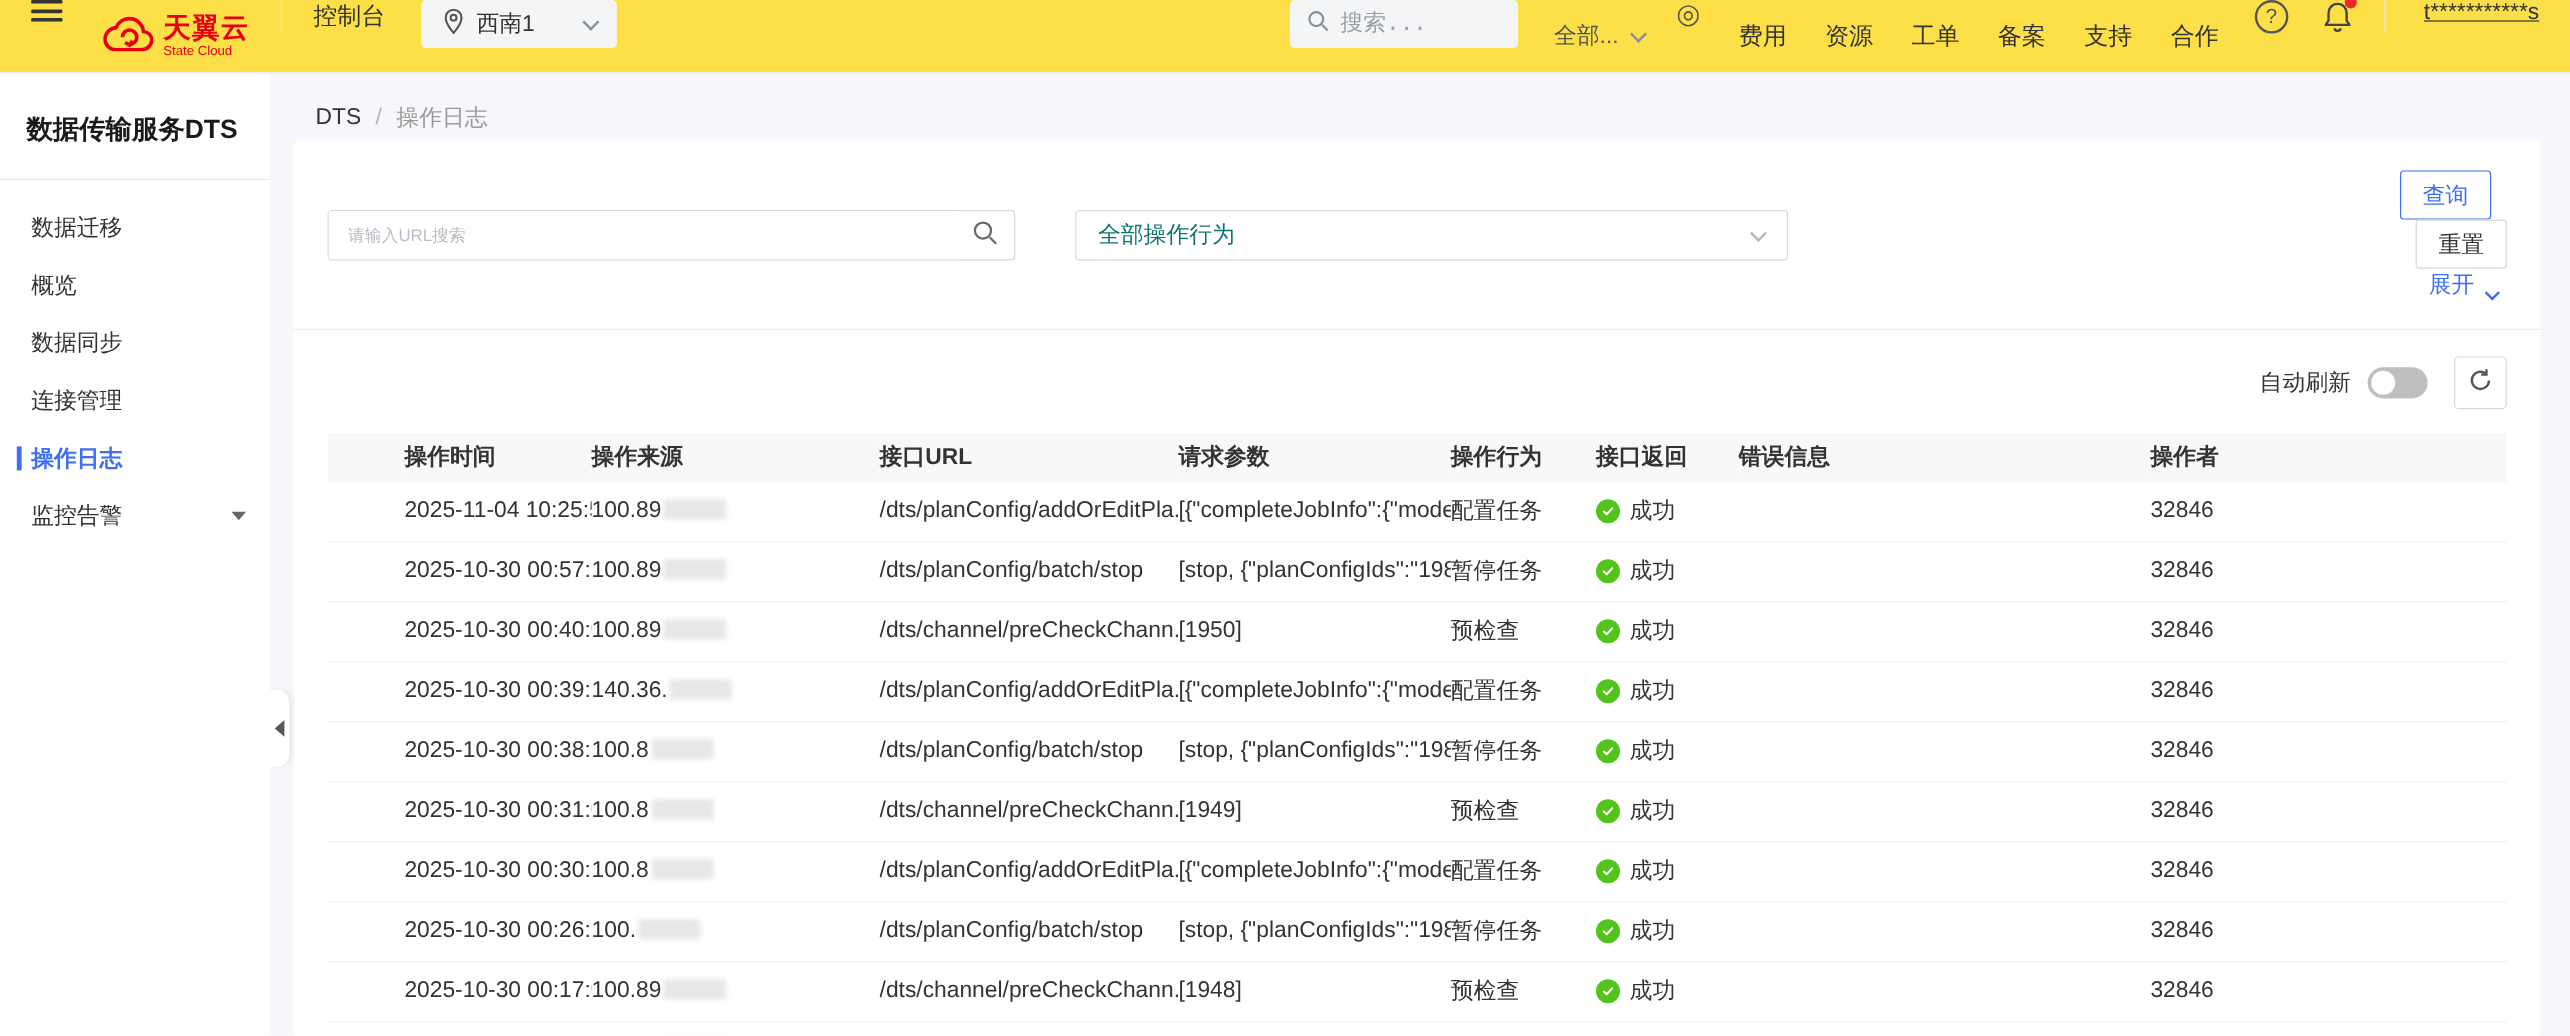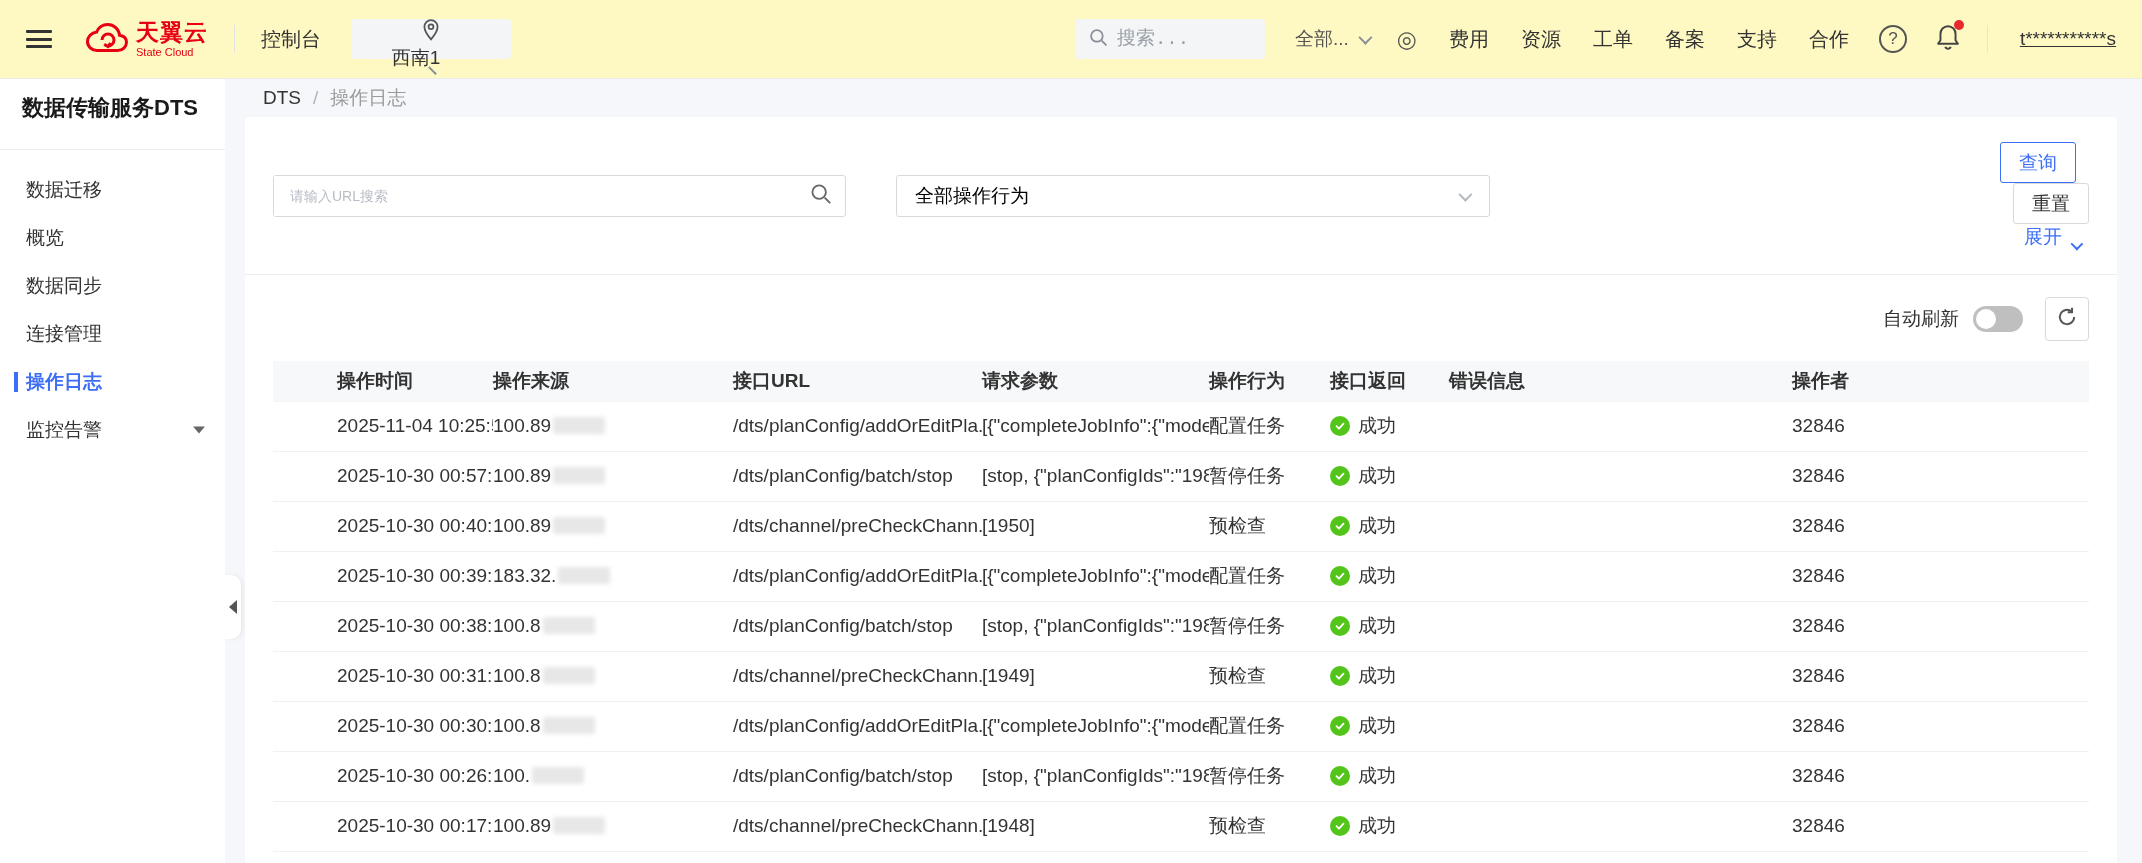--- a/index.html
+++ b/index.html
@@ -1,31 +1,31 @@
 <!DOCTYPE html>
 <html><head>
 <meta charset="utf-8">
 <style>
   * { margin:0; padding:0; box-sizing:border-box; }
   html,body { width:2142px; height:863px; overflow:hidden;
     font-family:"Liberation Sans","DejaVu Sans",sans-serif; background:#f6f7fa; color:#333; }
 
   
-  .topbar { position:absolute; top:0; left:0; width:2142px; height:79px; background:#fef9c3;
-    border-bottom:1px solid #ebebeb; display:flex; align-items:center; padding:0 26px; z-index:20; }
+  .topbar { position:absolute; top:0; left:0; width:2142px; height:61px; background:#fde047;
+    border-bottom:1px solid #ebebeb; display:flex; padding:0 26px; z-index:20; }
   .hamburger { width:26px; height:18px; display:flex; flex-direction:column; justify-content:space-between; cursor:pointer; }
   .hamburger i { display:block; height:3px; background:#333; border-radius:1px; }
   .brand { display:flex; align-items:center; margin-left:34px; }
   .brand-text { margin-left:8px; line-height:1; }
   .brand-cn { font-size:23px; font-weight:bold; color:#e60012; letter-spacing:1px; }
   .brand-en { font-size:11px; color:#e60012; margin-top:3px; }
   .vdiv { width:1px; height:28px; background:#e3e3e3; margin:0 26px; }
   .console-label { font-size:20px; color:#333; }
   .region-pill { display:flex; align-items:center; background:#f4f5f7; border-radius:4px;
-    height:40px; padding:0 18px; margin-left:30px; min-width:160px; cursor:pointer;flex-direction:column; }
+    height:40px; padding:0 18px; margin-left:30px; min-width:160px; cursor:pointer; }
   .region-pill .txt { font-size:19px; color:#333; margin:0 40px 0 10px; }
   .chev { width:10px; height:10px; border-right:2px solid #8a8f99; border-bottom:2px solid #8a8f99;
     transform:rotate(45deg) translateY(-2px); display:inline-block; }
   .spacer { flex:1; }
   .top-search { display:flex; align-items:center; background:#f4f5f7; border-radius:4px;
     height:40px; width:190px; padding:0 14px; }
   .top-search input { border:none; outline:none; background:transparent; font-size:19px; width:130px;
     color:#333; margin-left:9px; font-family:Liberation Mono, monospace; }
   .top-search input::placeholder { color:#9aa0a8; }
   .scope { display:flex; align-items:center; margin-left:30px; cursor:pointer; }
@@ -67,21 +67,21 @@
   .card { position:absolute; left:20px; right:25px; top:56px; bottom:0; background:#fff; border-radius:4px 4px 0 0; }
 
   
   .filter-row { display:flex; align-items:center; padding:25px 28px 0 28px; }
   .url-box { display:flex; align-items:stretch; width:573px; height:42px; border:1px solid #d9d9d9; border-radius:3px; background:#fff; }
   .url-box input { flex:1; border:none; outline:none; font-size:14px; padding:0 16px; color:#333; font-family:inherit; }
   .url-box input::placeholder { color:#b8bcc4; }
   .url-search-seg { width:48px; display:flex; align-items:center; justify-content:center; cursor:pointer; }
   .select-box { position:relative; display:flex; align-items:center; width:594px; height:42px;
     border:1px solid #d9d9d9; border-radius:3px; margin-left:50px; padding:0 18px; cursor:pointer; background:#fff; }
-  .select-box .txt { font-size:19px; color:#000000; }
+  .select-box .txt { font-size:19px; color:#0f766e; }
   .select-box .chev { position:absolute; right:20px; border-color:#b4b8bf; }
   .filter-actions { margin-left:auto; display:flex; align-items:center;flex-direction:column; }
   .btn { height:41px; min-width:74px; border-radius:3px; font-size:19px; display:flex; align-items:center;
     justify-content:center; cursor:pointer; background:#fff; padding:0 18px; font-family:inherit; }
   .btn-query { border:1px solid #3d6ef7; color:#3d6ef7; }
   .btn-reset { border:1px solid #d9d9d9; color:#333; margin-left:26px; }
   .expand-link { display:flex; align-items:flex-end; color:#3d6ef7; font-size:19px; margin-left:28px; cursor:pointer; }
   .expand-link .chev { border-color:#3d6ef7; width:9px; height:9px; margin-left:9px; }
   .filter-divider { height:1px; background:#ececec; margin-top:24px; }
 
@@ -363,21 +363,21 @@
         <span>成功</span>
       </span>
     </td>
     <td><span></span></td>
     <td><span>32846</span></td>
   </tr>
             <tr>
     <td></td>
     <td><span>2025-10-30 00:39:58</span></td>
     <td>
-      <span>183.32.</span><span class="redact"></span>
+      <span>140.36.</span><span class="redact"></span>
     </td>
     <td><span>/dts/planConfig/addOrEditPla...</span></td>
     <td><span>[{"completeJobInfo":{"mode":"...</span></td>
     <td><span>配置任务</span></td>
     <td>
       <span class="result-cell">
         <span class="ok-circle">
           <svg width="12" height="12" viewBox="0 0 12 12">
                       <path d="M2.5 6.2l2.4 2.4 4.6-5" fill="none" stroke="#fff" stroke-width="1.8" stroke-linecap="round" stroke-linejoin="round"></path>
                     </svg>

